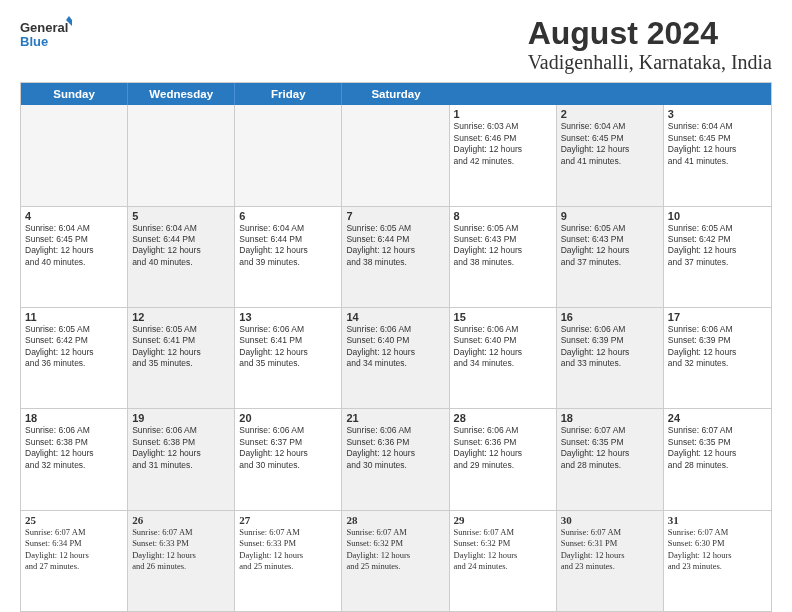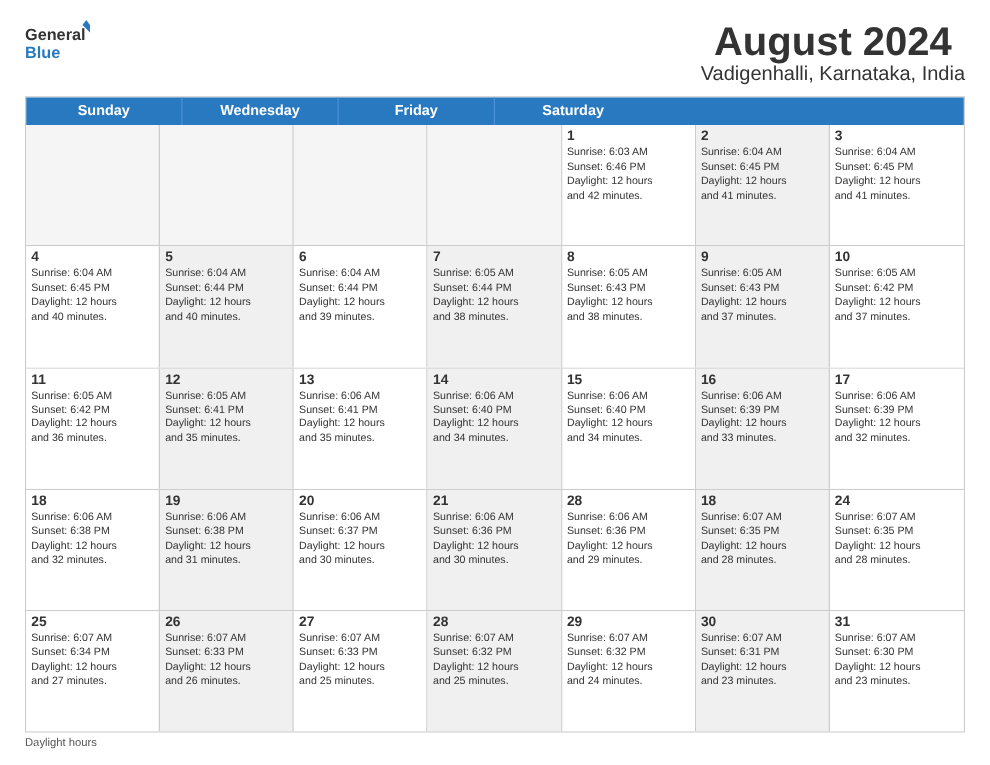--- a/index.html
+++ b/index.html
@@ -6,58 +6,59 @@
     body {
       font-family: Arial, sans-serif;
       background: #fff;
       width: 792px;
       height: 612px;
       overflow: hidden;
     }
     .page {
       width: 792px;
       height: 612px;
-      padding: 16px 20px 13px 20px;
+      padding: 16px 20px 0 20px;
       display: flex;
       flex-direction: column;
     }
     .header {
       display: flex;
       justify-content: space-between;
       align-items: flex-start;
       margin-bottom: 8px;
     }
     .logo {
       display: flex;
       align-items: center;
       gap: 4px;
     }
     .title-block {
-      text-align: center;
+      text-align: left;
     }
     .title-block h1 {
       font-size: 32px;
       font-weight: bold;
       color: #333;
       line-height: 1.1;
     }
     .title-block h2 {
-      font-size: 16px;
+      font-size: 20px;
       font-weight: normal;
       color: #333;
+      font-family: Liberation Serif, serif;
     }
     .calendar {
       flex: 1;
       display: flex;
       flex-direction: column;
       border: 1px solid #ccc;
     }
     .cal-header {
       display: grid;
-      grid-template-columns: repeat(6, 1fr);
+      grid-template-columns: repeat(7, 1fr);
       background: #2979c0;
     }
     .cal-header-cell {
       color: #fff;
       font-size: 11.5px;
       font-weight: bold;
       padding: 5px 4px;
       border-right: 1px solid #4a90d9;
       text-align: center;
     }
@@ -66,21 +67,21 @@
       flex: 1;
       display: flex;
       flex-direction: column;
     }
     .cal-row {
       display: grid;
       grid-template-columns: repeat(7, 1fr);
       flex: 1;
       border-bottom: 1px solid #ccc;
     }
-    .cal-row:last-child { border-bottom: none; }
+    .cal-row:last-child { border-bottom: none; font-family: Liberation Serif, serif; }
     .cal-cell {
       border-right: 1px solid #ccc;
       padding: 3px 4px;
       font-size: 9px;
       color: #333;
       vertical-align: top;
       background: #fff;
       min-height: 0;
     }
     .cal-cell:last-child { border-right: none; }
@@ -358,14 +359,13 @@
             <span class="day-num">31</span>
             <div class="day-info" style="white-space: pre-line;">Sunrise: 6:07 AM
 Sunset: 6:30 PM
 Daylight: 12 hours
 and 23 minutes.</div>
           </div>
         </div>
       </div>
   </div>
 
-  <div class="footer-note">Daylight hours</div>
 </div>
 
 </body></html>

